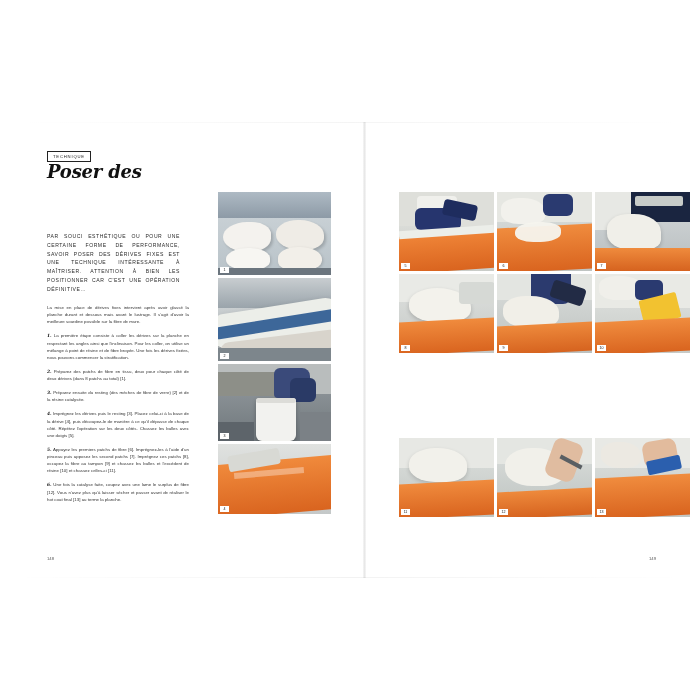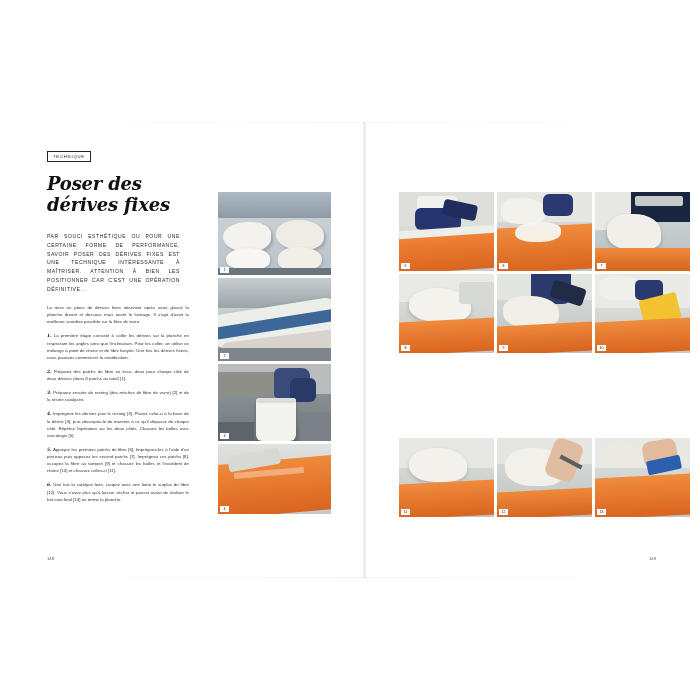--- a/index.html
+++ b/index.html
@@ -66,21 +66,21 @@
     padding: 3px 5px 2px 5px;
     font-size: 4.2px;
     letter-spacing: 0.8px;
     color: #1a1a1a;
     text-transform: uppercase;
     line-height: 1;
   }
   .title {
     position: absolute;
     left: 33px;
-    top: 52px;
+    top: 40px;
     width: 160px;
     font-family: "DejaVu Serif", serif;
     font-weight: bold;
     font-style: italic;
     font-size: 18px;
     line-height: 1.14;
     color: #111;
     letter-spacing: -0.2px;
   }
   .standfirst {
@@ -174,21 +174,20 @@
 
   <div class="spread">
     <div class="gutter"></div>
 
     <div class="left-page">
 
       <div class="section-tag">TECHNIQUE</div>
 
       <div class="title">
         <span>Poser des</span><br>
-        <span>dérives fixes</span>
       </div>
 
       <div class="standfirst">Par souci esthétique ou pour une certaine forme de performance, savoir poser des dérives fixes est une technique intéressante à maîtriser. Attention à bien les positionner car c'est une opération définitive…</div>
 
       <div class="body-col">
         <p>La mise en place de dérives fixes intervient après avoir glassé la planche durant et dessous mais avant le lustrage. Il s'agit d'avoir la meilleure sourdine possible sur la fibre de mure.</p>
         <p><span class="num">1.</span> <span>La première étape consiste à coller les dérives sur la planche en respectant les angles ainsi que l'inclinaison. Pour les coller, on utilise un mélange à point de résine et de fibre broyée. Une fois les dérives fixées, nous pouvons commencer la stratification.</span></p>
         <p><span class="num">2.</span> <span>Préparez des patchs de fibre en tissu, deux pour chaque côté de deux dérives (dans 8 patchs au total) [1].</span></p>
         <p><span class="num">3.</span> <span>Préparez ensuite du resting (des mèches de fibre de verre) [2] et de la résine catalysée.</span></p>
         <p><span class="num">4.</span> <span>Imprégnez les dérives puis le resting [3]. Placez celui-ci à la base de la dérive [4], puis découpez-le de manière à ce qu'il dépasse de chaque côté. Répétez l'opération sur les deux côtés. Chassez les bulles avec une doigts [5].</span></p>

